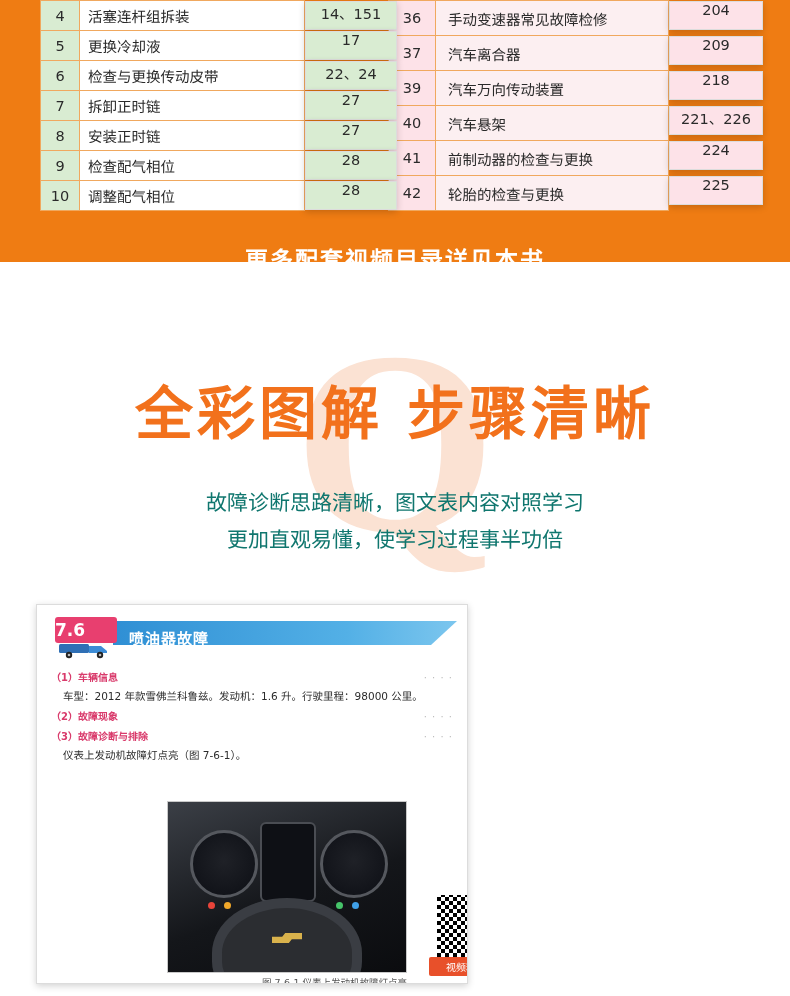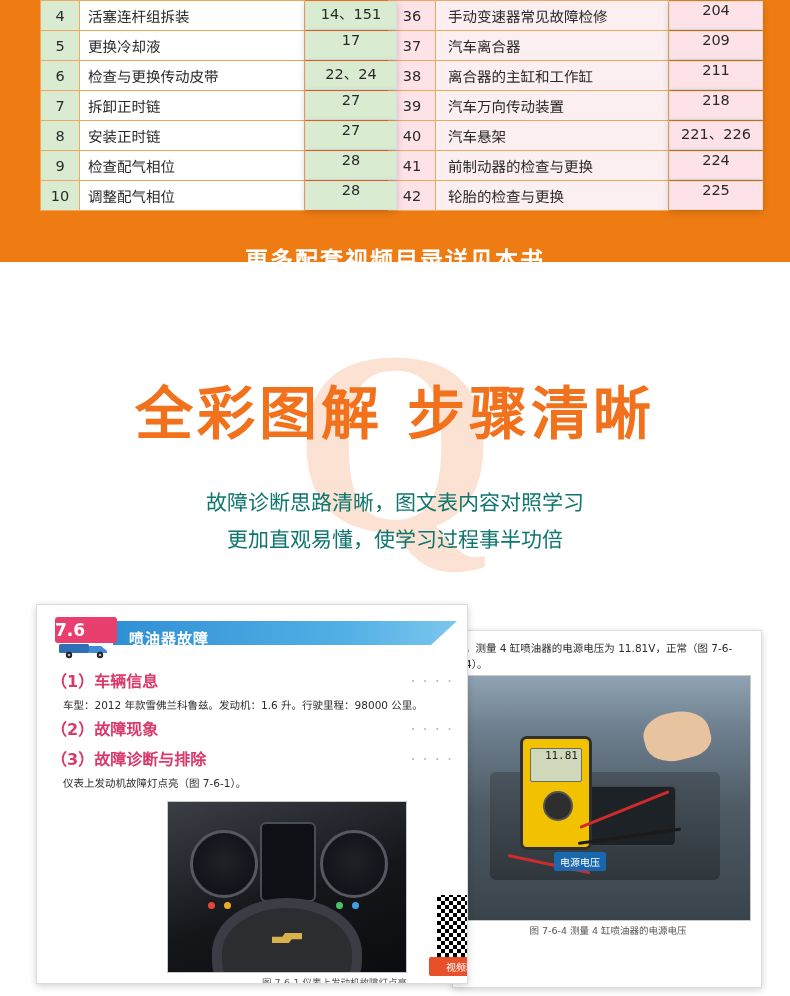--- a/index.html
+++ b/index.html
@@ -187,21 +187,21 @@
   .page-body {
     padding: 4px 14px 0 14px;
     font-size: 10.5px;
     color: #333;
     line-height: 1.55;
     font-family: "DejaVu Sans", "Liberation Sans", sans-serif;
   }
   .subhead {
     color: #d93a6b;
     font-weight: bold;
-    font-size: 16px;
+    font-size: 10px;
     margin-top: 5px;
     position: relative;
   }
   .subhead .dots {
     color: #bbbbbb;
     font-weight: normal;
     float: right;
     letter-spacing: 1px;
   }
   .body-line {
@@ -474,25 +474,20 @@
           <td class="num">36</td>
           <td class="name">手动变速器常见故障检修</td>
           <td class="page">204</td>
         </tr>
         <tr>
           <td class="num">37</td>
           <td class="name">汽车离合器</td>
           <td class="page">209</td>
         </tr>
         <tr>
-          <td class="num">38</td>
-          <td class="name">离合器的主缸和工作缸</td>
-          <td class="page">211</td>
-        </tr>
-        <tr>
           <td class="num">39</td>
           <td class="name">汽车万向传动装置</td>
           <td class="page">218</td>
         </tr>
         <tr>
           <td class="num">40</td>
           <td class="name">汽车悬架</td>
           <td class="page">221、226</td>
         </tr>
         <tr>
@@ -517,43 +512,20 @@
   <div class="ghost-letter">Q</div>
   <div class="hero-title">全彩图解  步骤清晰</div>
   <div class="hero-sub">
     <div>故障诊断思路清晰，图文表内容对照学习</div>
     <div>更加直观易懂，使学习过程事半功倍</div>
   </div>
 </div>
 
 <div class="pages">
 
-  <div class="page page-right">
-    <div class="rp-text">，测量 4 缸喷油器的电源电压为 11.81V，正常（图 7-6-4）。</div>
-
-    <div class="photo photo-engine">
-      <div class="engine-block"></div>
-      <div class="engine-cover"></div>
-
-      <div class="meter">
-        <div class="meter-screen">11.81</div>
-        <div class="meter-knob"></div>
-      </div>
-
-      <div class="lead-red" style="left:112px; top:150px; width:96px; transform: rotate(-22deg);"></div>
-      <div class="lead-black" style="left:110px; top:166px; width:104px; transform: rotate(-8deg);"></div>
-      <div class="lead-red" style="left:40px; top:178px; width:84px; transform: rotate(12deg);"></div>
-
-      <div class="hand"></div>
-
-      <div class="label-box">电源电压</div>
-    </div>
-
-    <div class="rp-caption">图 7-6-4  测量 4 缸喷油器的电源电压</div>
-  </div>
 
   <div class="page page-left">
 
     <div class="sec-header">
       <div class="sec-banner">
         <span class="sec-banner-text">喷油器故障</span>
       </div>
       <div class="sec-badge">7.6</div>
       <svg class="truck" viewBox="0 0 58 20">
         <rect x="2" y="5" width="30" height="9" rx="1.5" fill="#2f6fb5"></rect>

